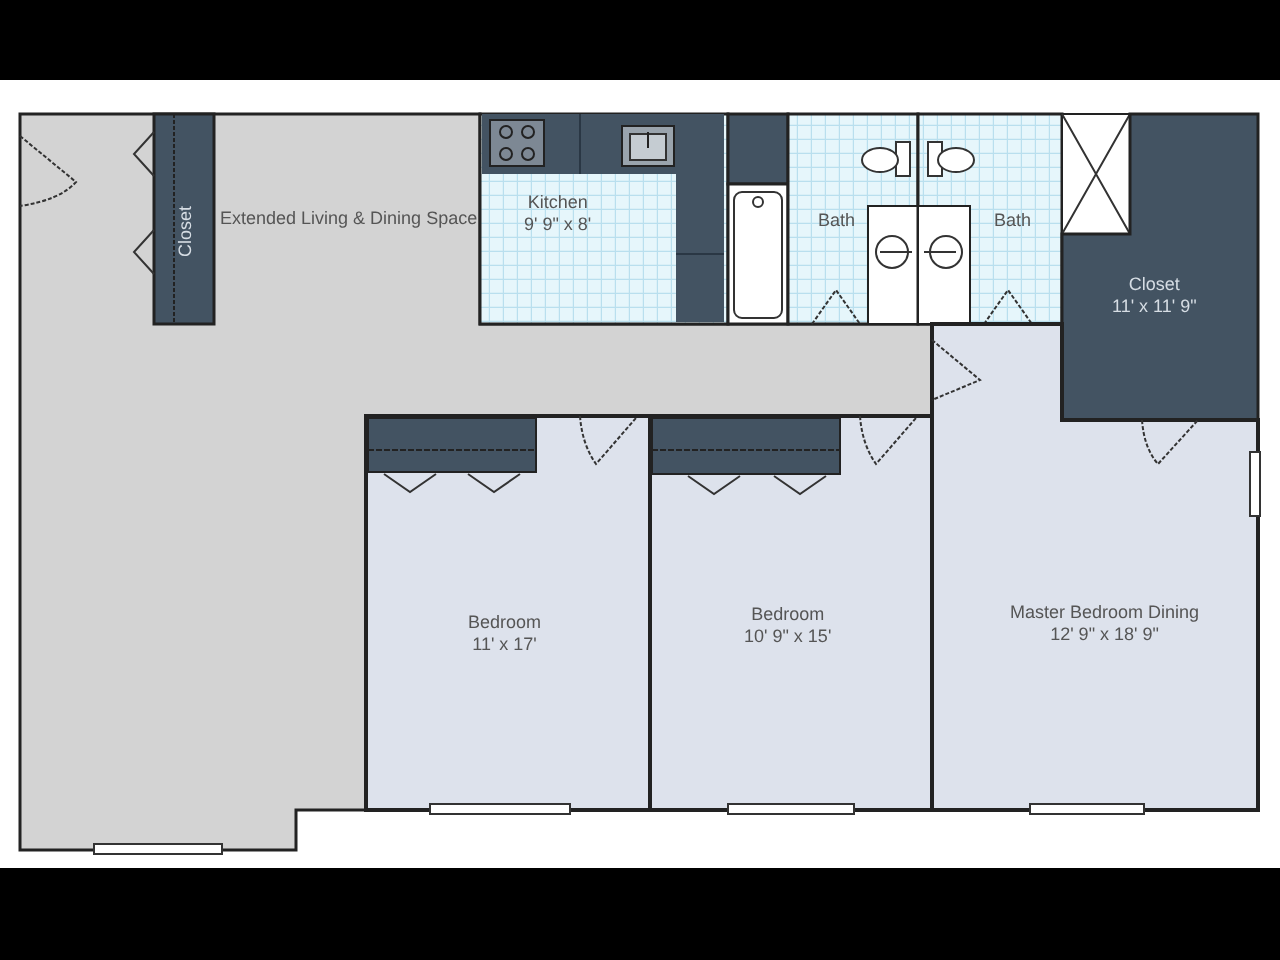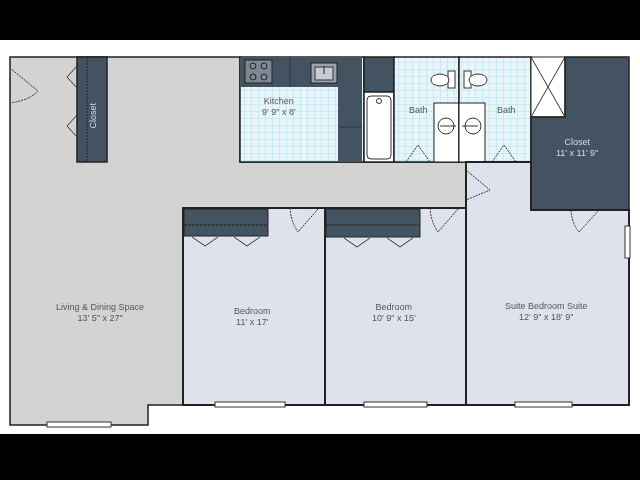--- a/index.html
+++ b/index.html
@@ -120,40 +120,37 @@
     <rect x="77" y="57" width="30" height="105" fill="#435362" stroke="#222" stroke-width="1.5"></rect>
     <line x1="87" y1="57" x2="87" y2="162" stroke="#222" stroke-dasharray="2,1"></line>
     <path d="M77 66 L67 77 L77 88 M77 115 L67 126 L77 137" fill="none" stroke="#333"></path>
   </g>
 
   <path d="M10 68 L38 91 Q30 100 10 103" fill="none" stroke="#333" stroke-dasharray="2,1"></path>
 
   <rect x="47" y="422" width="64" height="5" fill="#fff" stroke="#333"></rect>
 </svg>
 
+<div class="lbl" style="left:110px;top:64px;"><span>Extended Living &amp; Dining Space</span></div>
 <div class="lbl light" style="left:84px;top:74px;transform:rotate(-90deg);transform-origin:center;width:18px;"><span>Closet</span></div>
 <div class="lbl" style="left:262px;top:56px;">
       <div>Kitchen</div>
       <div>9' 9" x 8'</div>
     </div>
 <div class="lbl" style="left:409px;top:65px;"><span>Bath</span></div>
 <div class="lbl" style="left:497px;top:65px;"><span>Bath</span></div>
 <div class="lbl light" style="left:556px;top:97px;">
       <div>Closet</div>
       <div>11' x 11' 9"</div>
     </div>
-<div class="lbl" style="left:56px;top:262px;">
-      <div>Living &amp; Dining Space</div>
-      <div>13' 5" x 27"</div>
-    </div>
 <div class="lbl" style="left:234px;top:266px;">
       <div>Bedroom</div>
       <div>11' x 17'</div>
     </div>
 <div class="lbl" style="left:372px;top:262px;">
       <div>Bedroom</div>
       <div>10' 9" x 15'</div>
     </div>
 <div class="lbl" style="left:505px;top:261px;">
-      <div>Suite Bedroom Suite</div>
+      <div>Master Bedroom Dining</div>
       <div>12' 9" x 18' 9"</div>
     </div>
 </div>
 
 </body></html>

